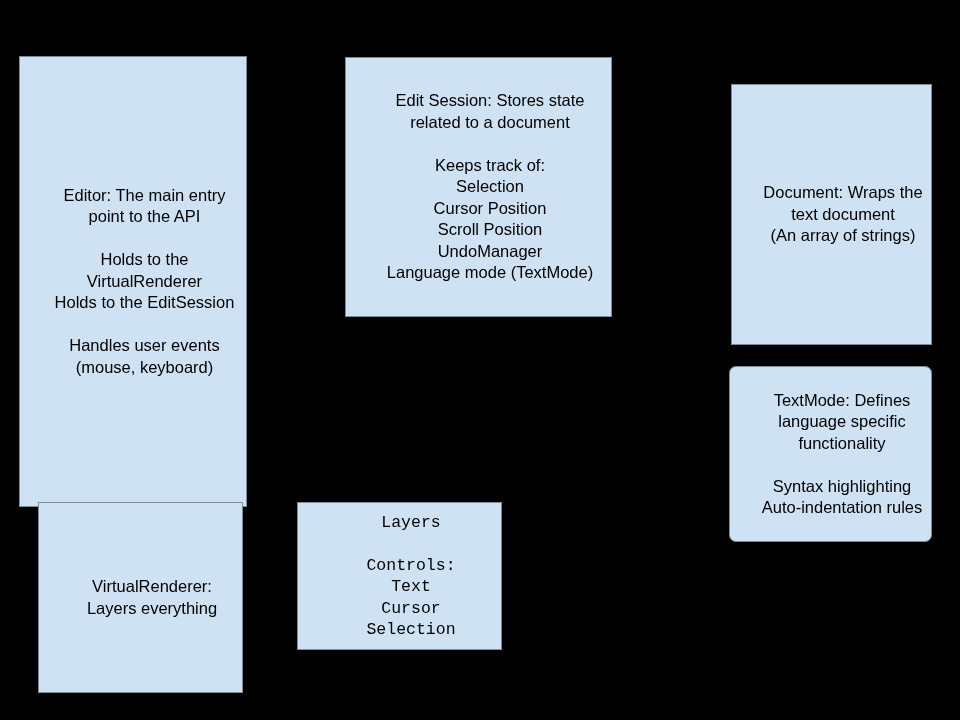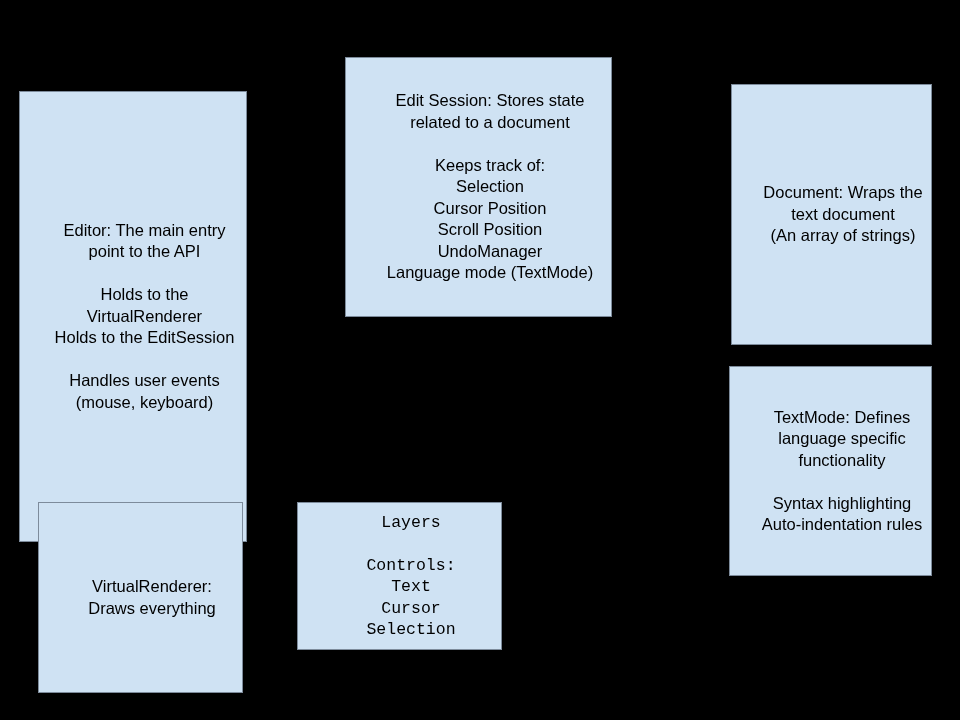--- a/index.html
+++ b/index.html
@@ -26,24 +26,24 @@
     padding-left: 23px;
   }
   .box-text {
     white-space: pre-line;
     text-align: center;
     color: #000000;
     font-size: 16.5px;
     line-height: 21.5px;
   }
   
-  #box-editor          { left: 19px;  top: 56px;  width: 228px; height: 451px; margin-top: 35px; }
+  #box-editor          { left: 19px;  top: 56px;  width: 228px; height: 451px; }
   #box-edit-session    { left: 345px; top: 57px;  width: 267px; height: 260px; }
   #box-document        { left: 731px; top: 56px;  width: 201px; height: 261px; margin-top: 28px; }
-  #box-textmode        { left: 729px; top: 366px; width: 203px; height: 210px; }
+  #box-textmode        { left: 729px; top: 366px; width: 203px; height: 176px; border-radius: 7px; }
   #box-virtualrenderer { left: 38px;  top: 502px; width: 205px; height: 191px; }
   #box-layers          { left: 297px; top: 502px; width: 205px; height: 148px; font-family: Liberation Mono, monospace; }
 </style>
 </head>
 <body>
 
 <div id="canvas">
 
   <div class="box" id="box-editor">
     <div class="box-text">Editor: The main entry
@@ -79,21 +79,21 @@
     <div class="box-text">TextMode: Defines
 language specific
 functionality
 
 Syntax highlighting
 Auto-indentation rules</div>
   </div>
 
   <div class="box" id="box-virtualrenderer">
     <div class="box-text">VirtualRenderer:
-Draws everything</div>
+Layers everything</div>
   </div>
 
   <div class="box" id="box-layers">
     <div class="box-text">Layers
 
 Controls:
 Text
 Cursor
 Selection</div>
   </div>

